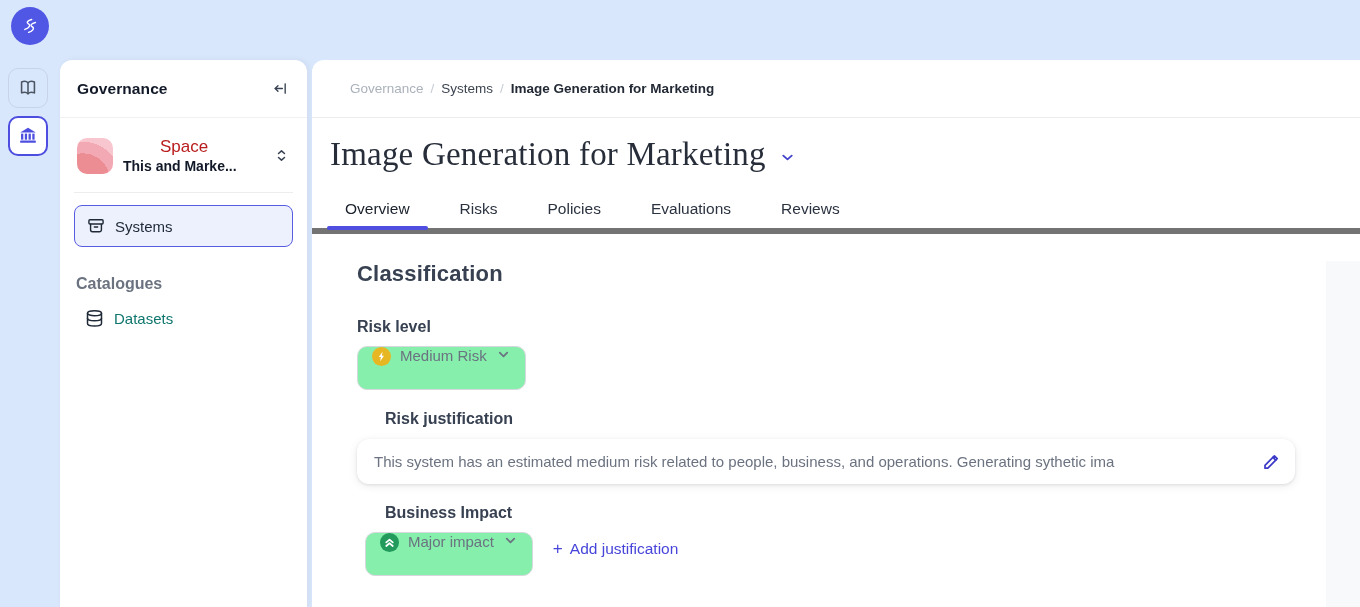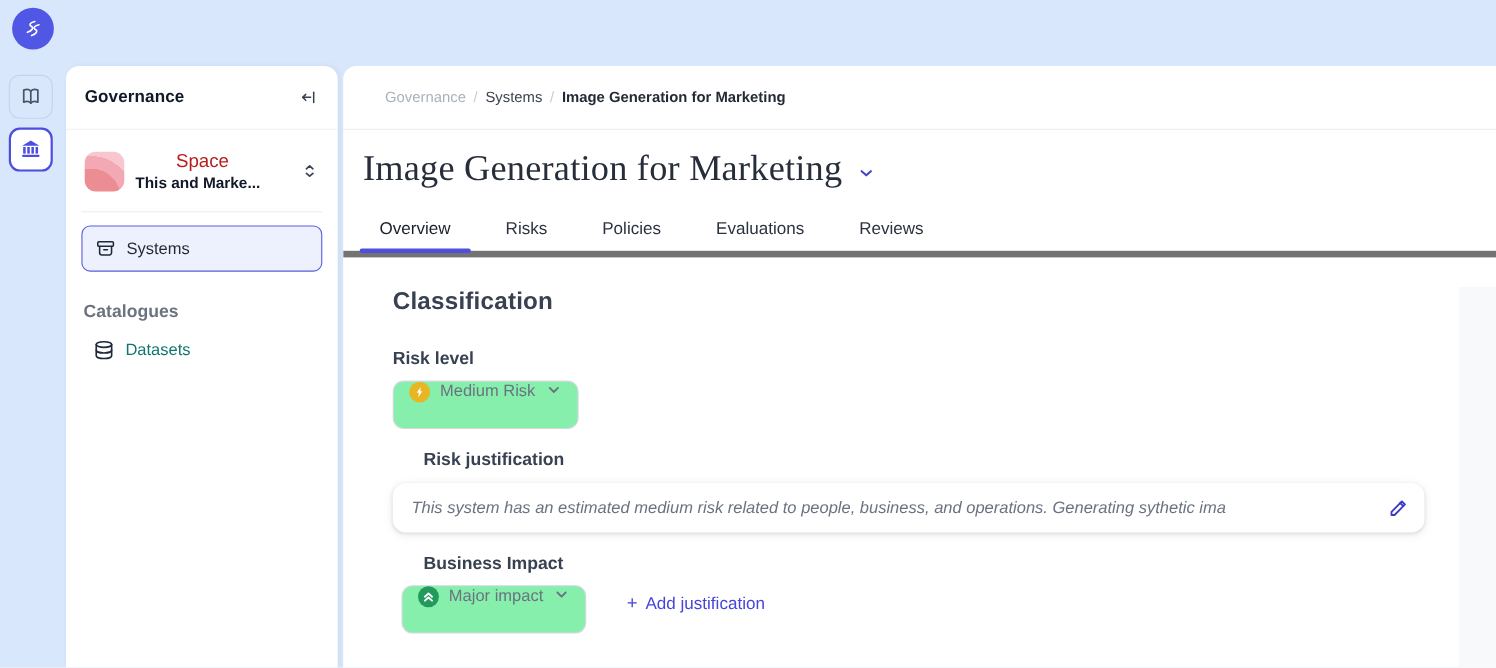--- a/index.html
+++ b/index.html
@@ -103,24 +103,24 @@
   .badge { width:19px; height:19px; border-radius:50%; display:flex; align-items:center; justify-content:center; flex:0 0 auto; }
   .badge.yellow { background:#e7b723; }
   .badge.green { background:#219a5b; }
 
   .justification-field {
     margin-top:11px; width:938px; height:45px; display:flex; align-items:center; gap:10px;
     padding:0 14px 0 17px; border-radius:12px; background:#fff;
     box-shadow:0 1px 3px rgba(15,23,42,.10), 0 2px 10px rgba(15,23,42,.08);
     cursor:pointer;
   }
-  .justification-text { flex:1; min-width:0; white-space:nowrap; overflow:hidden; font-size:15px; color:#6b7280;font-style:italic; }
+  .justification-text { flex:1; min-width:0; white-space:nowrap; overflow:hidden; font-size:15px; color:#6b7280; }
   .edit-btn { flex:0 0 auto; cursor:pointer; }
 
-  .impact-row { margin-top:0; display:flex; align-items:center; gap:37px;padding-left:8px; }
+  .impact-row { margin-top:0; display:flex; align-items:center; gap:20px;padding-left:8px; }
   .add-link { display:flex; align-items:baseline; gap:7px; font-size:15.5px; color:#4745d9; cursor:pointer; }
   .add-plus { font-size:17px; }
 </style>
 </head>
 <body>
 
 <div class="rail">
   <div class="logo-button">
     <span>
       <svg width="26" height="26" viewBox="0 0 38 38" fill="none" stroke="#ffffff" stroke-width="2.1" stroke-linecap="round" stroke-linejoin="round">

